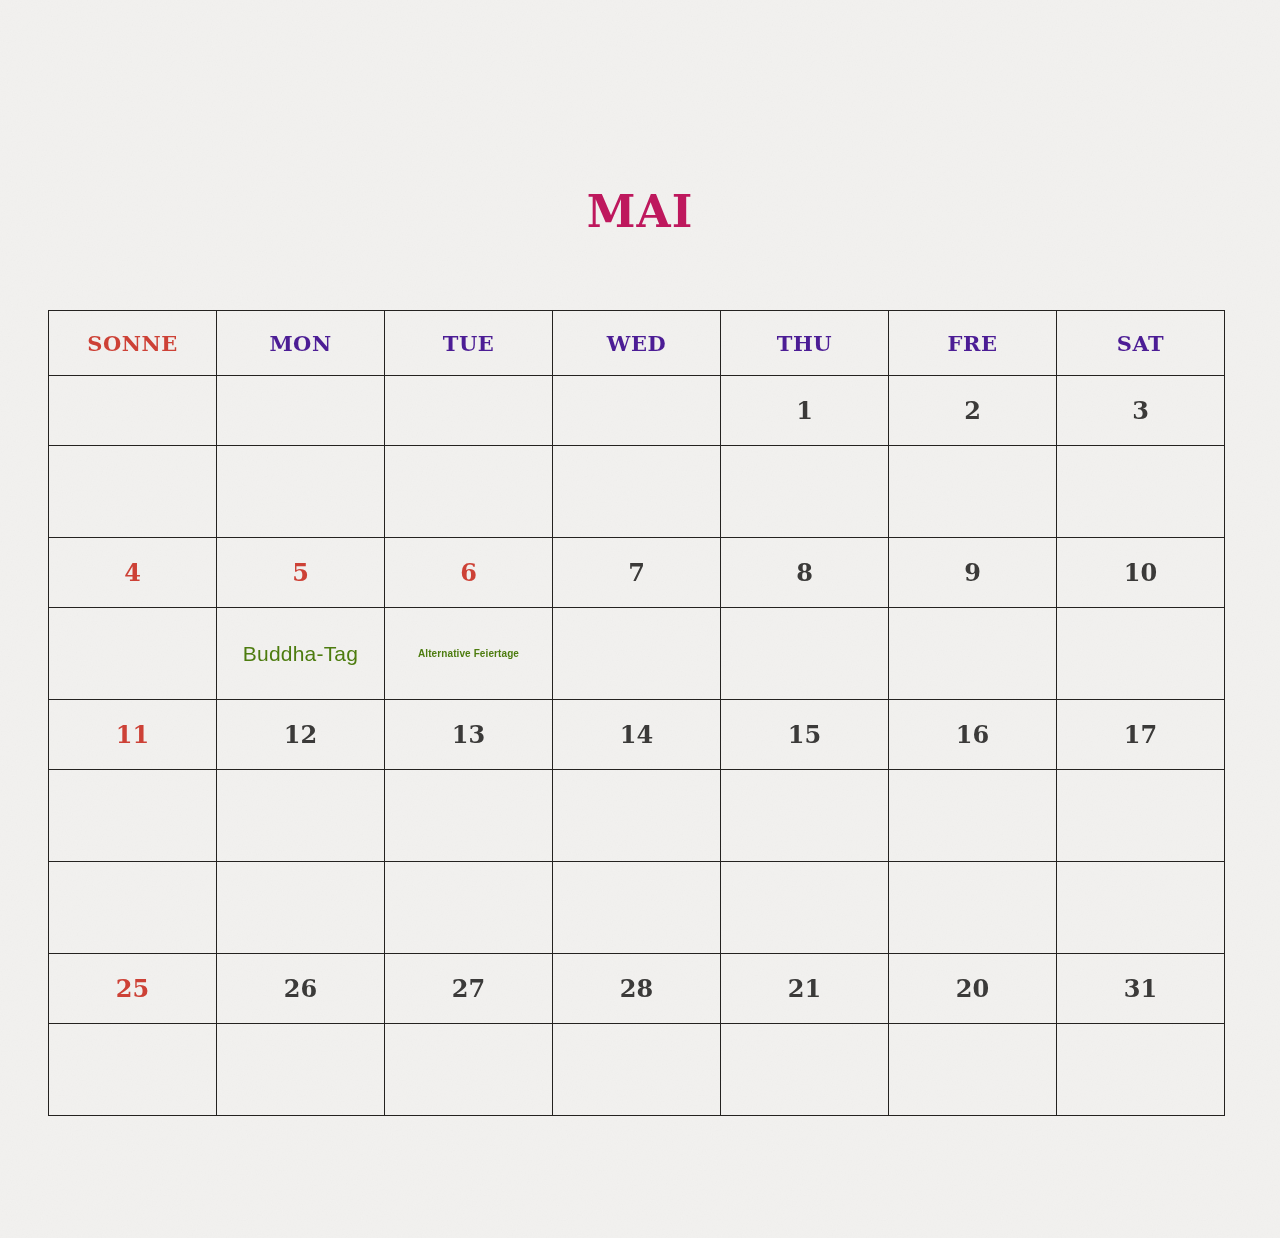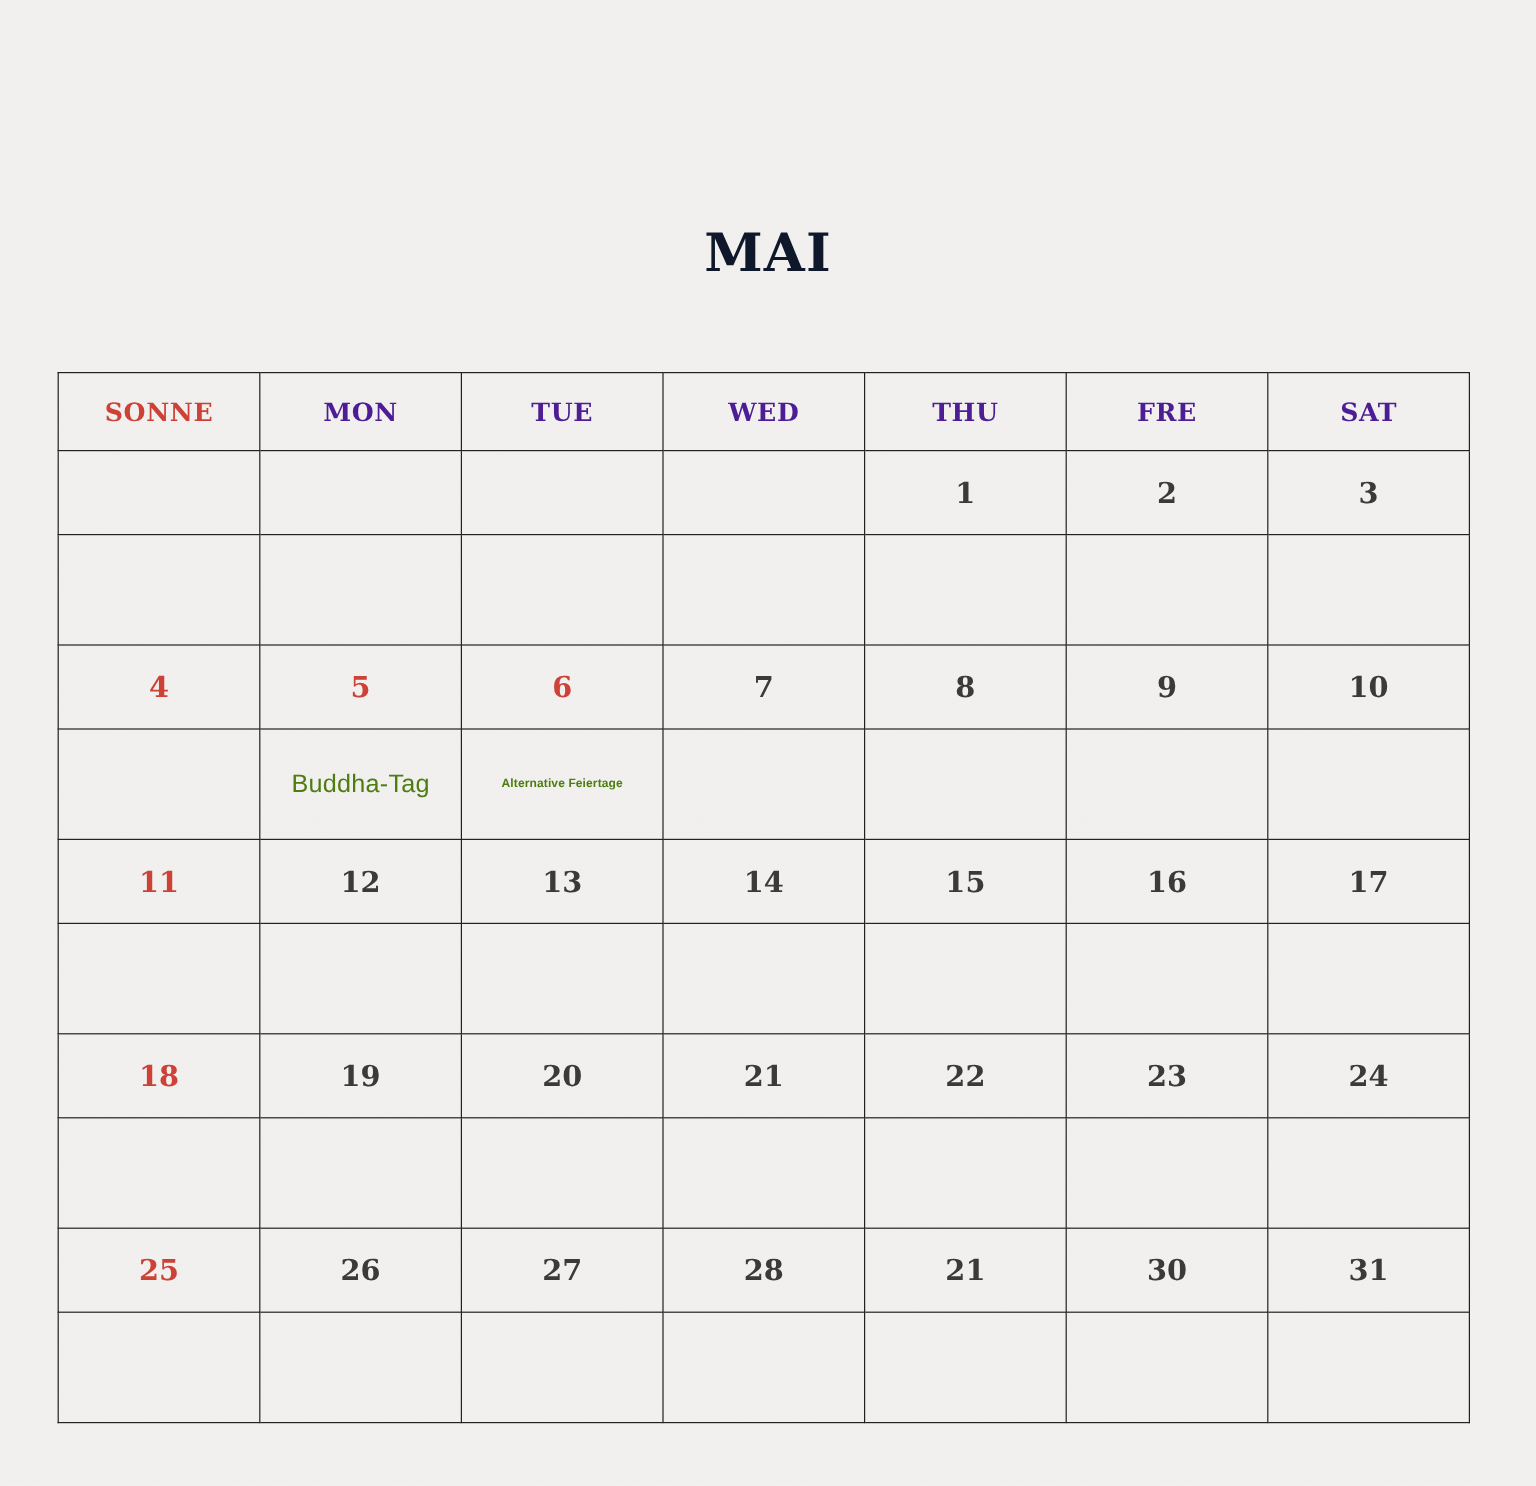--- a/index.html
+++ b/index.html
@@ -30,21 +30,21 @@
     position: absolute;
     top: 186px;
     left: 0;
     width: 100%;
     margin: 0;
     text-align: center;
     font-family: "DejaVu Serif", serif;
     font-size: 44px;
     font-weight: 700;
     letter-spacing: 1px;
-    color: #0f172a;
+    color: #be185d;
   }
   table.cal {
     position: absolute;
     left: 48px;
     top: 310px;
     width: 1176px;
     border-collapse: collapse;
     table-layout: fixed;
     background: transparent;
   }
@@ -167,45 +167,36 @@
         </tr>
         <tr class="event-row">
           <td class="event-cell"></td>
           <td class="event-cell"></td>
           <td class="event-cell"></td>
           <td class="event-cell"></td>
           <td class="event-cell"></td>
           <td class="event-cell"></td>
           <td class="event-cell"></td>
         </tr>
-        <tr class="date-row">
-          <td class="date-cell red">18</td>
-          <td class="date-cell">19</td>
-          <td class="date-cell">20</td>
-          <td class="date-cell">21</td>
-          <td class="date-cell">22</td>
-          <td class="date-cell">23</td>
-          <td class="date-cell">24</td>
-        </tr>
         <tr class="event-row">
           <td class="event-cell"></td>
           <td class="event-cell"></td>
           <td class="event-cell"></td>
           <td class="event-cell"></td>
           <td class="event-cell"></td>
           <td class="event-cell"></td>
           <td class="event-cell"></td>
         </tr>
         <tr class="date-row">
           <td class="date-cell red">25</td>
           <td class="date-cell">26</td>
           <td class="date-cell">27</td>
           <td class="date-cell">28</td>
           <td class="date-cell">21</td>
-          <td class="date-cell">30</td>
+          <td class="date-cell">20</td>
           <td class="date-cell">31</td>
         </tr>
         <tr class="event-row">
           <td class="event-cell"></td>
           <td class="event-cell"></td>
           <td class="event-cell"></td>
           <td class="event-cell"></td>
           <td class="event-cell"></td>
           <td class="event-cell"></td>
           <td class="event-cell"></td>

